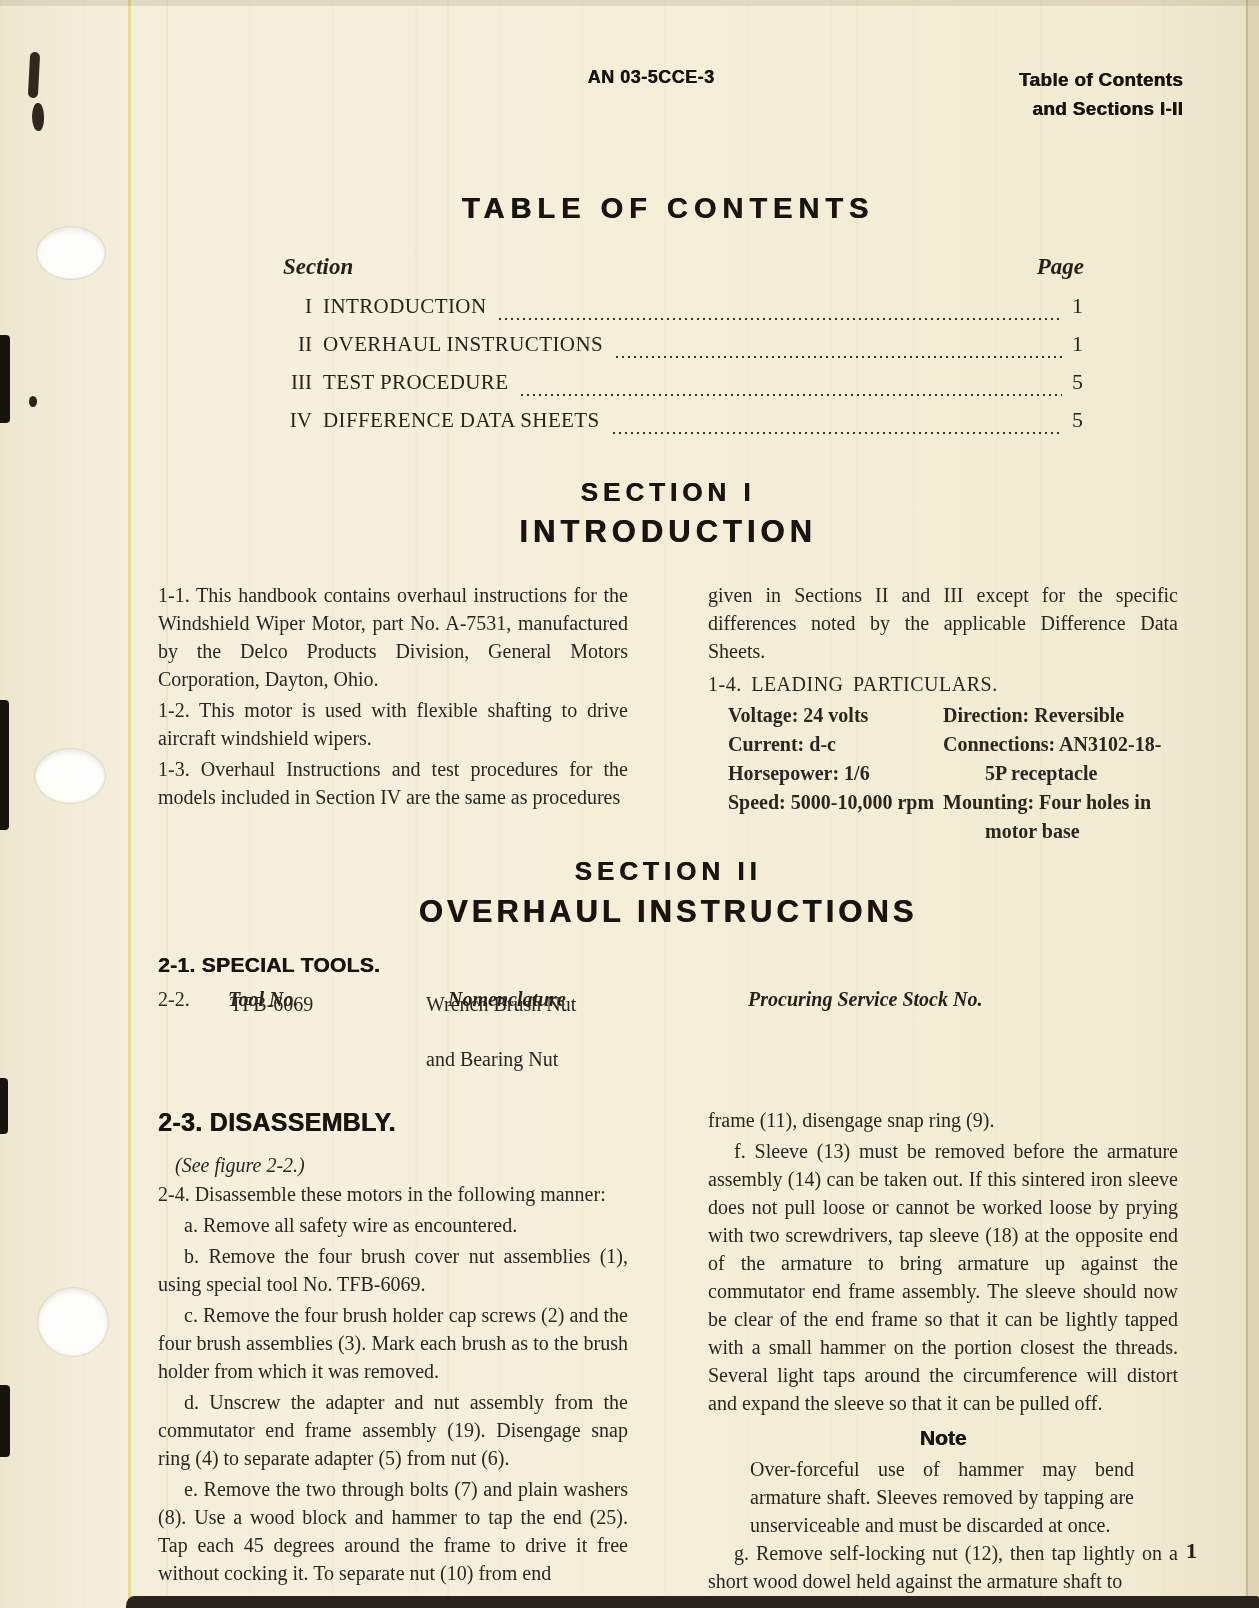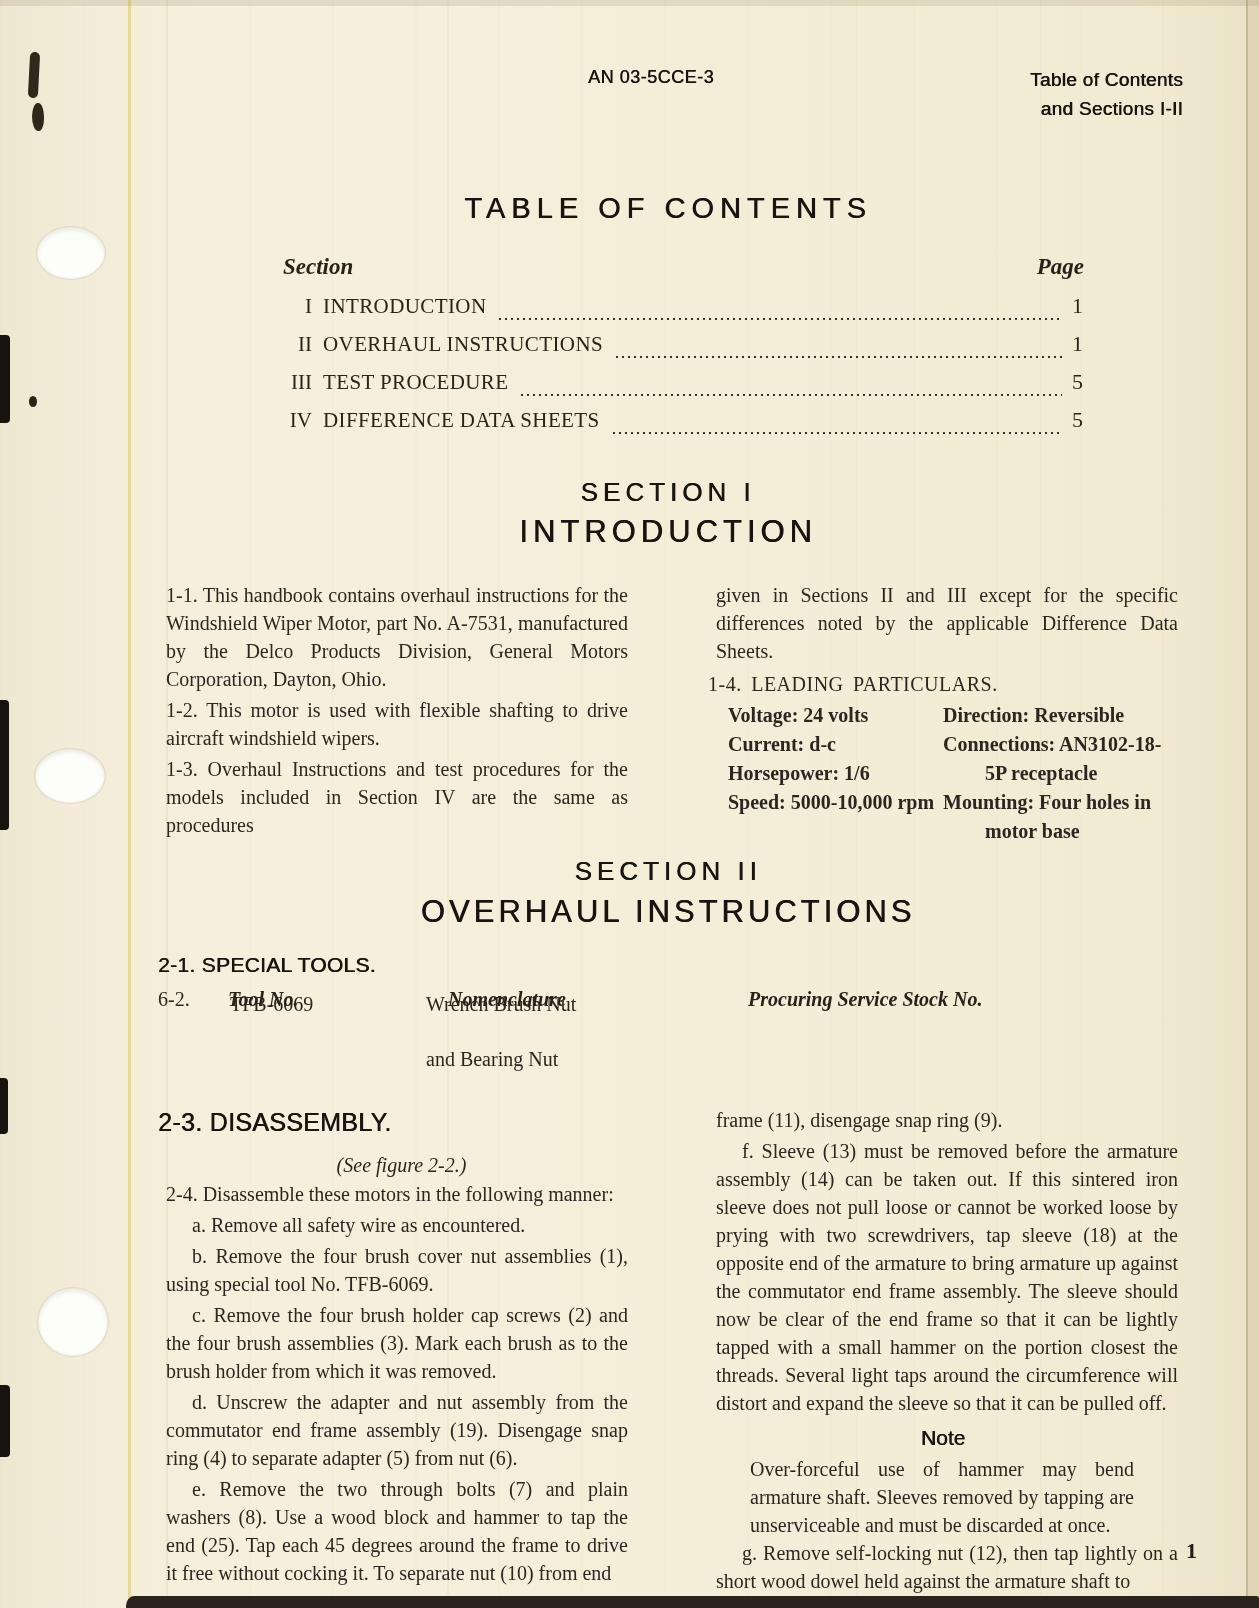--- a/index.html
+++ b/index.html
@@ -23,21 +23,21 @@
   .bottom-band{position:absolute;left:126px;right:0;top:1596px;height:12px;background:#29241c;border-radius:8px 3px 0 0/10px 3px 0 0;}
   .edge-mark{position:absolute;left:0;background:#17140f;border-radius:0 4px 4px 0;}
   .ink-bar{position:absolute;left:29px;top:52px;width:10px;height:46px;background:#31271a;border-radius:5px;transform:rotate(3deg);}
   .ink-blob{position:absolute;left:32px;top:103px;width:12px;height:28px;background:#31271a;border-radius:50% 50% 45% 55%;}
   .ink-dot{position:absolute;left:29px;top:396px;width:8px;height:11px;background:#2a2318;border-radius:50%;}
   .hole{position:absolute;background:#fdfdfa;border-radius:50%;
     box-shadow:inset 0 3px 4px rgba(70,58,25,.10),inset 0 -1px 2px rgba(70,58,25,.06),0 0 0 1px rgba(180,168,130,.25);}
   .hole.h1{left:37px;top:227px;width:68px;height:52px;}
   .hole.h2{left:35px;top:749px;width:70px;height:54px;}
   .hole.h3{left:38px;top:1288px;width:70px;height:68px;}
-  .heavy{font-family:"Liberation Sans","DejaVu Sans",sans-serif;font-weight:400;color:#181510;
+  .heavy{font-family:"Liberation Sans","DejaVu Sans",sans-serif;font-weight:700;color:#181510;
     text-shadow:0.6px 0 0 currentColor;}
   .centered-block{position:absolute;left:158px;width:1020px;text-align:center;}
 
   .header-code{position:absolute;left:551px;top:67px;width:200px;text-align:center;
     font-size:18px;letter-spacing:.5px;}
   .header-right{position:absolute;right:76px;top:65px;text-align:right;font-size:19px;line-height:29px;letter-spacing:.3px;}
 
   .toc-title{top:192px;font-size:29px;letter-spacing:6px;}
   .toc{position:absolute;left:250px;top:254px;width:858px;}
   .toc-head{display:flex;justify-content:space-between;padding:0 24px 0 33px;
@@ -50,40 +50,40 @@
     background-image:radial-gradient(circle at 2px 3px,#34302a 1.15px,rgba(0,0,0,0) 1.5px);
     background-size:6px 6px;background-repeat:repeat-x;}
   .toc-page{width:36px;flex:none;font-size:22px;}
 
   .s1-heading{top:477px;font-size:26px;letter-spacing:5px;}
   .s1-sub{top:514px;font-size:31px;letter-spacing:5px;}
   .s2-heading{top:856px;font-size:26px;letter-spacing:5px;}
   .s2-sub{top:894px;font-size:31px;letter-spacing:4px;}
 
   .col{position:absolute;width:470px;font-size:20px;line-height:28px;text-align:justify;}
-  .col p{margin:0 0 3px 8px;}
+  .col p{margin:0 0 3px 0;}
   .col-l1{left:158px;top:581px;}
   .col-r1{left:708px;top:581px;}
   .leading-heading{font-size:20px;letter-spacing:.5px;margin-top:5px;text-align:left;word-spacing:4px;}
   .part-grid{display:flex;margin-top:3px;line-height:29px;text-align:left;font-weight:bold;}
   .part-left{width:215px;margin-left:20px;flex:none;}
   .part-right{flex:1;}
   .part-indent{padding-left:42px;}
 
   .special-heading{position:absolute;left:158px;top:953px;font-size:21px;letter-spacing:.3px;}
   .tools-line{position:absolute;font-size:20px;}
   .t-italic{font-style:italic;font-weight:600;color:#262219;}
   .r1{top:988px;} .r2{top:993px;} .r3{top:1048px;}
   .tx-158{left:158px;} .tx-228{left:228px;text-align:center;} .tx-230{left:230px;}
   .tx-426{left:426px;} .tx-448{left:448px;} .tx-748{left:748px;}
 
   .col-l2{left:158px;top:1108px;}
   .col-r2{left:708px;top:1106px;}
   .disassembly-heading{font-size:25px;letter-spacing:.3px;text-align:left;margin-bottom:15px;}
-  .see-figure{font-style:italic;padding-left:17px;text-align:center;margin-bottom:1px;}
+  .see-figure{font-style:italic;padding-left:17px;text-align:left;margin-bottom:1px;}
   .step{text-indent:26px;}
   .no-indent{text-indent:0;}
   .note-head{text-align:center;font-size:21px;margin:7px 0 3px 0;}
   .note-body{margin:0 44px 0 42px;text-align:justify;line-height:28px;}
   .step-g{margin-top:7px;}
   .page-num{position:absolute;left:1186px;top:1538px;font-size:22px;font-weight:700;color:#221e16;}
 </style>
 </head>
 <body>
 
@@ -178,21 +178,21 @@
         <div>Mounting: Four holes in</div>
         <div class="part-indent">motor base</div>
       </div>
     </div>
   </div>
 
   <div class="centered-block s2-heading heavy">SECTION II</div>
   <div class="centered-block s2-sub heavy">OVERHAUL INSTRUCTIONS</div>
 
   <div class="special-heading heavy">2-1. SPECIAL TOOLS.</div>
-  <div class="tools-line r1 tx-158">6-2.</div>
+  <div class="tools-line r1 tx-158">2-2.</div>
   <div class="tools-line r1 tx-228 t-italic">Tool No.</div>
   <div class="tools-line r1 tx-448 t-italic">Nomenclature</div>
   <div class="tools-line r1 tx-748 t-italic">Procuring Service Stock No.</div>
   <div class="tools-line r2 tx-230">TFB-6069</div>
   <div class="tools-line r2 tx-426">Wrench Brush Nut</div>
   <div class="tools-line r3 tx-426">and Bearing Nut</div>
 
   <div class="col col-l2">
     <div class="disassembly-heading heavy">2-3. DISASSEMBLY.</div>
     <div class="see-figure">(See figure 2-2.)</div>

